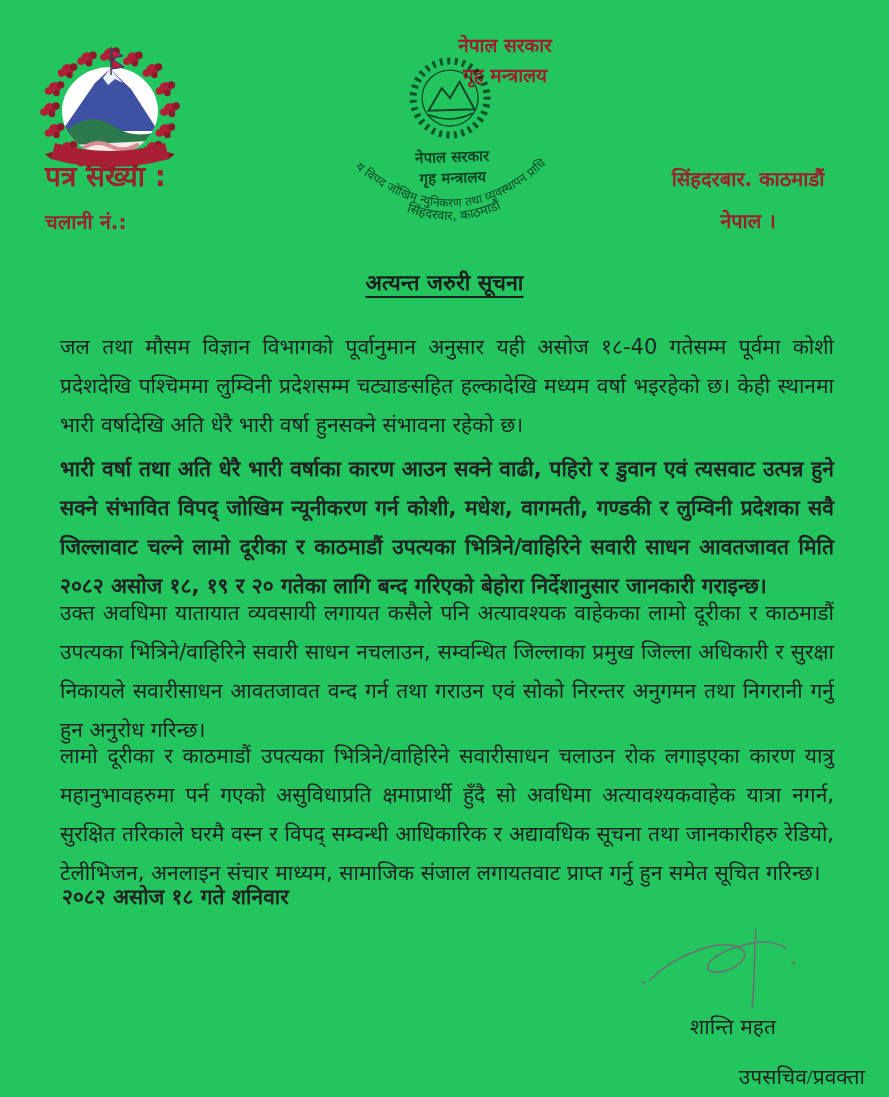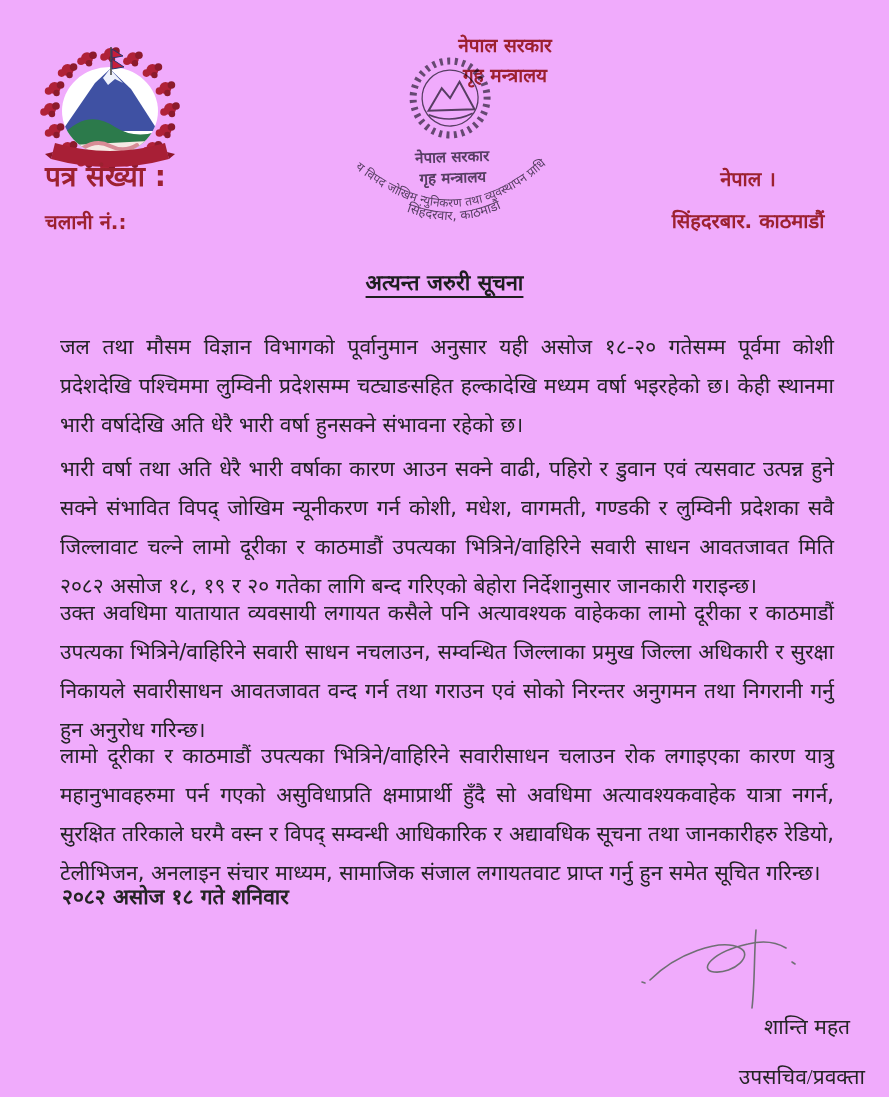--- a/index.html
+++ b/index.html
@@ -1,18 +1,18 @@
 <!DOCTYPE html>
 <html><head>
 <meta charset="utf-8">
 <style>
   html,body { margin:0; padding:0; background:#ffffff; }
   .page {
     position:relative; width:889px; height:1097px;
-    background:#f0abfc;
+    background:#22c55e;
     font-family:"DejaVu Sans", sans-serif;
     color:#242424; overflow:hidden;
   }
   .abs { position:absolute; }
   .red { color:#9c2130; font-weight:bold; }
 
   .logo { left:35px; top:45px; width:150px; height:132px; }
 
   .gov-name   { left:375px; top:32px;  width:260px; text-align:center; font-size:19px; }
   .ministry   { left:375px; top:62px;  width:260px; text-align:center; font-size:19px; z-index:1; }
@@ -27,28 +27,28 @@
            mix-blend-mode:multiply; opacity:.88; transform:rotate(-2deg); }
 
   .subject    { left:48px; top:250px; width:793px; text-align:center; font-weight:bold;
                 font-size:21.5px; color:#1e1e20; }
   .subject .s1 { white-space:nowrap; text-decoration:underline; text-underline-offset:6px; }
   .subject .s2 { margin-top:17px; text-decoration:underline; text-underline-offset:6px; }
 
   .para { left:60px; width:774px; margin:0; font-size:21px; line-height:39px;
           text-align:justify; color:#232325; }
   .p1 { top:328px; }
-  .p2 { top:450px; }
+  .p2 { top:450px;font-weight:bold; }
   .p3 { top:594px; }
   .p4 { top:737px; }
 
   .date-line { left:62px; top:882px; font-size:21px;font-weight:bold; }
 
   .sig-scribble { left:636px; top:922px; width:190px; height:92px; }
-  .sig-name  { left:690px; top:1012px; width:160px; text-align:right; font-size:21px; }
+  .sig-name  { left:690px; top:1012px; width:160px; text-align:left; font-size:21px; }
   .sig-title { left:665px; top:1062px; width:200px; text-align:right; font-size:21px;font-family:Liberation Serif, serif; }
 </style>
 </head>
 <body>
 
 <div class="page">
 
   <div class="abs logo">
     <svg viewBox="0 0 150 132" width="150" height="132">
       <g id="wreath">
@@ -137,22 +137,22 @@
     </svg>
   </div>
 
   <div class="abs gov-name red">नेपाल सरकार</div>
   <div class="abs ministry red">गृह मन्त्रालय</div>
 
   <div class="abs letter-no red">पत्र संख्या :</div>
   <div class="abs dispatch-no red">चलानी नं.:</div>
 
   <div class="abs address red">
+    <div>सिंहदरबार. काठमाडौं</div>
     <div>नेपाल ।</div>
-    <div>सिंहदरबार. काठमाडौं</div>
   </div>
 
   <div class="abs stamp">
     <svg viewBox="0 0 220 205" width="220" height="205">
       <defs>
         <path id="stampArc" d="M 14 116 Q 110 198 206 116" fill="none"></path>
         <path id="stampArc2" d="M 44 150 Q 110 190 176 150" fill="none"></path>
       </defs>
       <g stroke="#45444e" fill="none">
         <circle cx="110" cy="48" r="37" stroke-width="7" stroke-dasharray="3 4.5" opacity=".9"></circle>
@@ -166,21 +166,21 @@
         <text font-size="12"><textPath href="#stampArc" startOffset="50%" text-anchor="middle">राष्ट्रिय विपद जोखिम न्युनिकरण तथा व्यवस्थापन प्राधिकरण</textPath></text>
         <text font-size="13"><textPath href="#stampArc2" startOffset="50%" text-anchor="middle">सिंहदरवार, काठमाडौं</textPath></text>
       </g>
     </svg>
   </div>
 
   <div class="abs subject">
     <div class="s2">अत्यन्त जरुरी सूचना</div>
   </div>
 
-  <p class="abs para p1">जल तथा मौसम विज्ञान विभागको पूर्वानुमान अनुसार यही असोज १८-२० गतेसम्म पूर्वमा कोशी प्रदेशदेखि पश्चिममा लुम्विनी प्रदेशसम्म चट्याङसहित हल्कादेखि मध्यम वर्षा भइरहेको छ।  केही स्थानमा भारी वर्षादेखि अति धेरै भारी वर्षा हुनसक्ने संभावना रहेको छ।</p>
+  <p class="abs para p1">जल तथा मौसम विज्ञान विभागको पूर्वानुमान अनुसार यही असोज १८-40 गतेसम्म पूर्वमा कोशी प्रदेशदेखि पश्चिममा लुम्विनी प्रदेशसम्म चट्याङसहित हल्कादेखि मध्यम वर्षा भइरहेको छ।  केही स्थानमा भारी वर्षादेखि अति धेरै भारी वर्षा हुनसक्ने संभावना रहेको छ।</p>
   <p class="abs para p2">भारी वर्षा तथा अति धेरै भारी वर्षाका कारण आउन सक्ने वाढी, पहिरो र डुवान एवं त्यसवाट उत्पन्न हुने सक्ने संभावित विपद् जोखिम न्यूनीकरण गर्न कोशी, मधेश, वागमती, गण्डकी र लुम्विनी प्रदेशका सवै जिल्लावाट चल्ने लामो दूरीका र काठमाडौं उपत्यका भित्रिने/वाहिरिने सवारी साधन आवतजावत मिति २०८२ असोज १८, १९ र २० गतेका लागि बन्द गरिएको बेहोरा निर्देशानुसार जानकारी गराइन्छ।</p>
   <p class="abs para p4">लामो दूरीका र काठमाडौं उपत्यका भित्रिने/वाहिरिने सवारीसाधन चलाउन रोक लगाइएका कारण यात्रु महानुभावहरुमा पर्न गएको असुविधाप्रति क्षमाप्रार्थी हुँदै सो अवधिमा अत्यावश्यकवाहेक यात्रा नगर्न, सुरक्षित तरिकाले घरमै वस्न र विपद् सम्वन्धी आधिकारिक र अद्यावधिक सूचना तथा जानकारीहरु रेडियो, टेलीभिजन, अनलाइन संचार माध्यम, सामाजिक संजाल लगायतवाट प्राप्त गर्नु हुन समेत सूचित गरिन्छ।</p>
   <p class="abs para p3">उक्त अवधिमा यातायात व्यवसायी लगायत कसैले पनि अत्यावश्यक वाहेकका लामो दूरीका र काठमाडौं उपत्यका भित्रिने/वाहिरिने सवारी साधन नचलाउन, सम्वन्धित जिल्लाका प्रमुख जिल्ला अधिकारी र सुरक्षा निकायले सवारीसाधन आवतजावत वन्द गर्न तथा गराउन एवं सोको निरन्तर अनुगमन तथा निगरानी गर्नु हुन अनुरोध गरिन्छ।</p>
 
   <div class="abs date-line">२०८२ असोज १८ गते शनिवार</div>
 
   <div class="abs sig-scribble">
     <svg viewBox="0 0 190 92" width="190" height="92">
       <g fill="none" stroke="#6f6f74" stroke-width="1.6" stroke-linecap="round">
         <path d="M14 58 C 40 32, 84 16, 104 26 C 118 33, 98 52, 78 50 C 62 48, 76 30, 112 22 C 128 18, 140 20, 150 26"></path>

